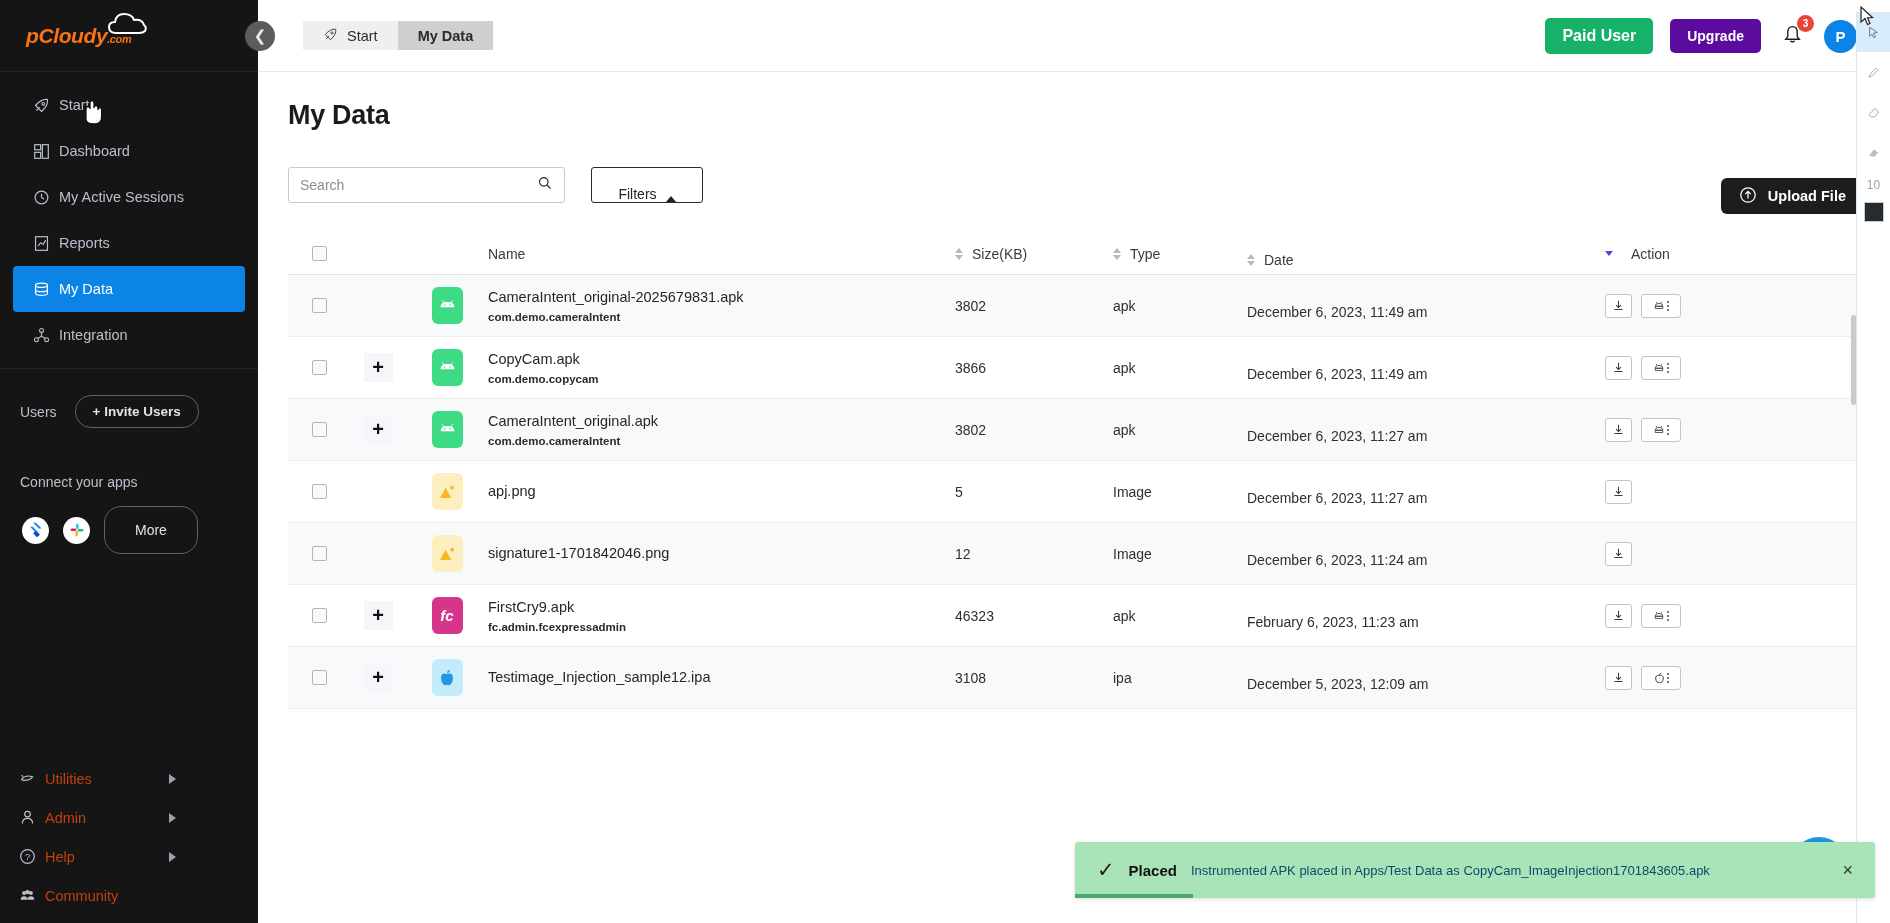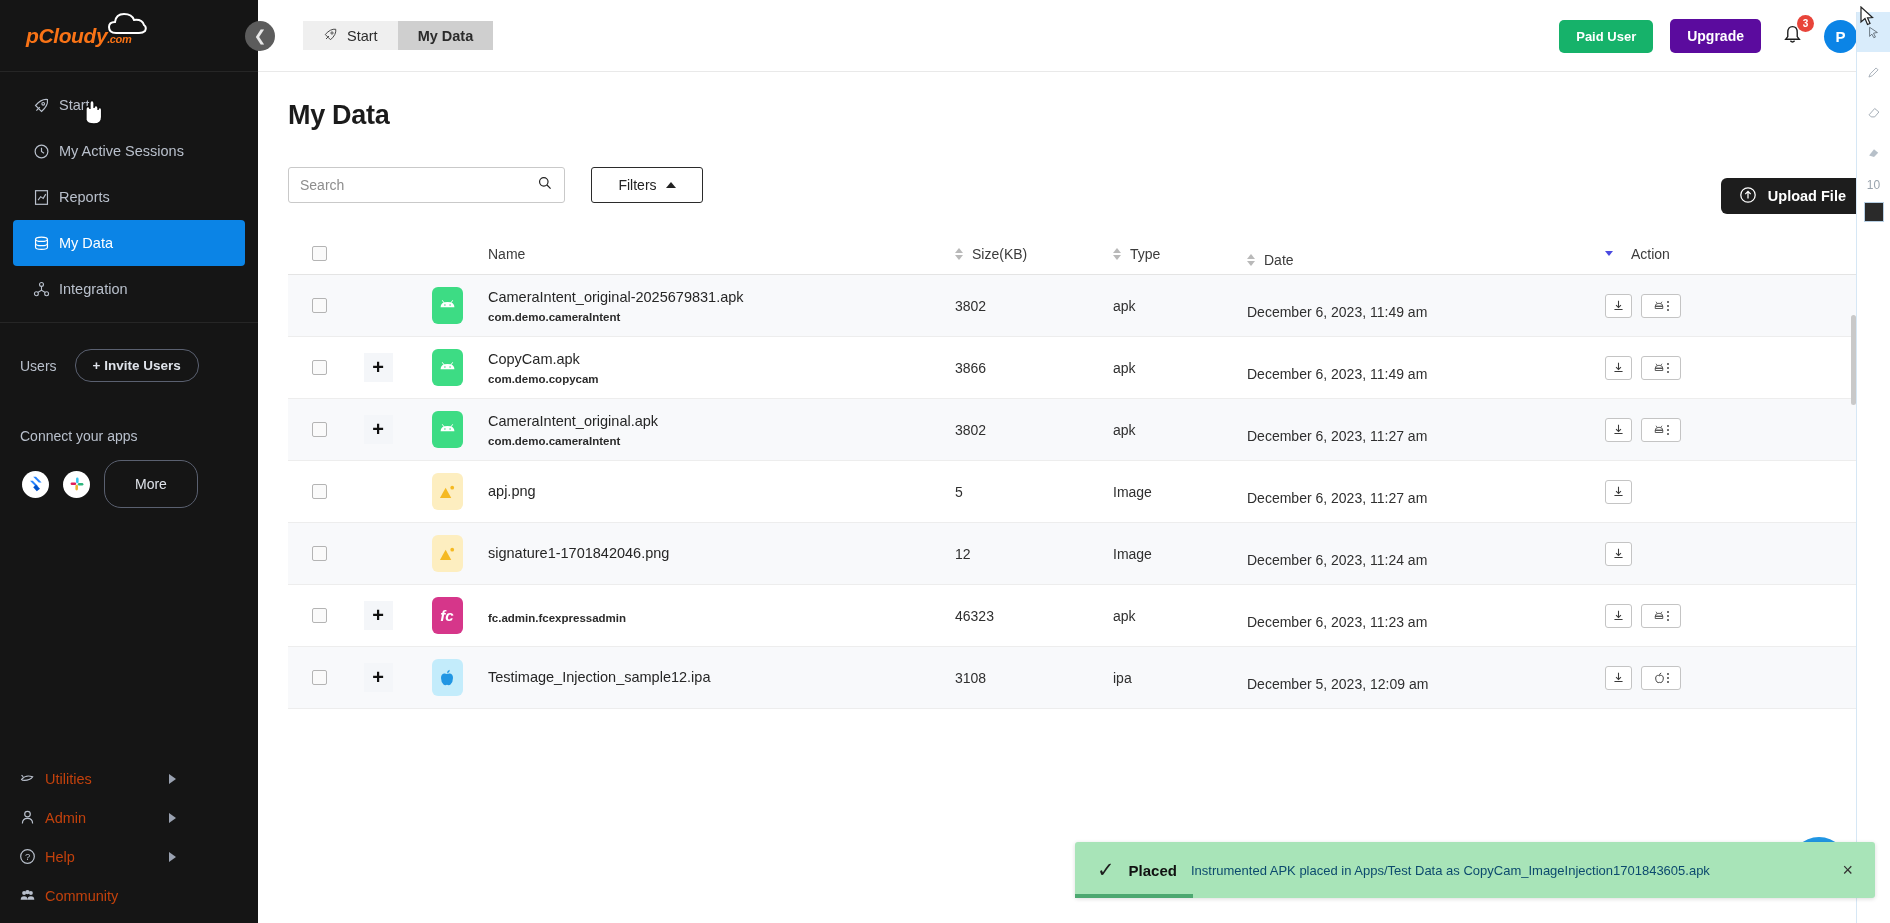--- a/index.html
+++ b/index.html
@@ -109,21 +109,21 @@
     background: #efefef; cursor: pointer;
   }
   .tab.active { background: #cfcfcf; font-weight: bold; }
 
   .top-right {
     position: absolute; right: 33px; top: 0; height: 72px;
     display: flex; align-items: center; gap: 17px;
   }
   .btn-paid {
     background: #16b26a; color: #fff; font-weight: bold;
-    font-size: 13px; border-radius: 5px; padding: 9px 17px;
+    font-size: 16px; border-radius: 5px; padding: 9px 17px;
     border: none; cursor: pointer;
   }
   .btn-upgrade {
     background: #5b0b9e; color: #fff; font-weight: bold;
     font-size: 14px; border-radius: 5px; padding: 9px 17px;
     border: none; cursor: pointer;
   }
   .bell-wrap { position: relative; cursor: pointer; padding: 0 4px; }
   .bell-badge {
     position: absolute; top: -9px; right: -7px;
@@ -148,21 +148,21 @@
     display: flex; align-items: center; padding: 0 11px;
   }
   .search-box input {
     flex: 1; border: none; outline: none; font-size: 14px;
     font-family: "Liberation Sans", sans-serif; color: #333;
   }
   .search-box input::placeholder { color: #8d8d8d; }
   .filters-btn {
     width: 112px; height: 36px; border: 1px solid #2b2b2b; border-radius: 3px;
     background: #fff; font-size: 14px; color: #222; cursor: pointer;
-    display: flex; align-items: center; justify-content: center; gap: 9px;
+    display: flex; align-items: flex-end; justify-content: center; gap: 9px;
   }
   .caret-up {
     width: 0; height: 0;
     border-bottom: 6px solid #222;
     border-left: 5px solid transparent;
     border-right: 5px solid transparent;
   }
 
   
   #table { margin-top: 30px; width: 1574px; }
@@ -297,20 +297,30 @@
       <div class="nav-item">
         <span class="ic">
           <svg width="17" height="17" viewBox="0 0 20 20">
               <path d="M4 16 L8 12 M3 10 Q10 2 17 3 Q18 10 10 17 L7 14 Z" fill="none" stroke="#b9c0cc" stroke-width="1.4"></path>
               <circle cx="12" cy="8" r="1.6" fill="none" stroke="#b9c0cc" stroke-width="1.3"></circle>
             </svg>
         </span>
         <span class="nav-label">Start</span>
       </div>
 
+      <div class="nav-item">
+        <span class="ic">
+          <svg width="17" height="17" viewBox="0 0 20 20">
+              <rect x="2" y="2" width="7" height="6" fill="none" stroke="#b9c0cc" stroke-width="1.4"></rect>
+              <rect x="11" y="2" width="7" height="16" fill="none" stroke="#b9c0cc" stroke-width="1.4"></rect>
+              <rect x="2" y="11" width="7" height="7" fill="none" stroke="#b9c0cc" stroke-width="1.4"></rect>
+            </svg>
+        </span>
+        <span class="nav-label">Dashboard</span>
+      </div>
 
       <div class="nav-item">
         <span class="ic">
           <svg width="17" height="17" viewBox="0 0 20 20">
               <circle cx="10" cy="10" r="7.5" fill="none" stroke="#b9c0cc" stroke-width="1.4"></circle>
               <path d="M10 5.5 V10 L13 12" fill="none" stroke="#b9c0cc" stroke-width="1.4"></path>
             </svg>
         </span>
         <span class="nav-label">My Active Sessions</span>
       </div>
@@ -701,25 +711,26 @@
               <div class="c-check">
                 <span class="chk"></span>
               </div>
               <div class="c-plus">
                 <span class="plus-cell">+</span>
               </div>
               <div class="c-icon">
                 <span class="fileicon fi-fc">fc</span>
               </div>
               <div class="c-name">
+                <div class="nm">FirstCry9.apk</div>
                 <div class="sub">fc.admin.fcexpressadmin</div>
               </div>
               <div class="c-size">46323</div>
               <div class="c-type">apk</div>
-              <div class="c-date">December 6, 2023, 11:23 am</div>
+              <div class="c-date">February 6, 2023, 11:23 am</div>
               <div class="c-act">
                 <span class="act-btn">
                   <svg width="13" height="13" viewBox="0 0 16 16">
                     <path d="M8 2 V10 M5 7.5 L8 10.5 L11 7.5 M3 13 H13" fill="none" stroke="#3a3a3a" stroke-width="1.3"></path>
                   </svg>
                 </span>
                 <span class="act-btn wide">
                   <svg width="12" height="11" viewBox="0 0 16 14">
                     <path d="M3 8 Q3 4 8 4 Q13 4 13 8 Z" fill="none" stroke="#3a3a3a" stroke-width="1.1"></path>
                     <path d="M4 2 L5.5 4 M12 2 L10.5 4" stroke="#3a3a3a" stroke-width="1" fill="none"></path>

